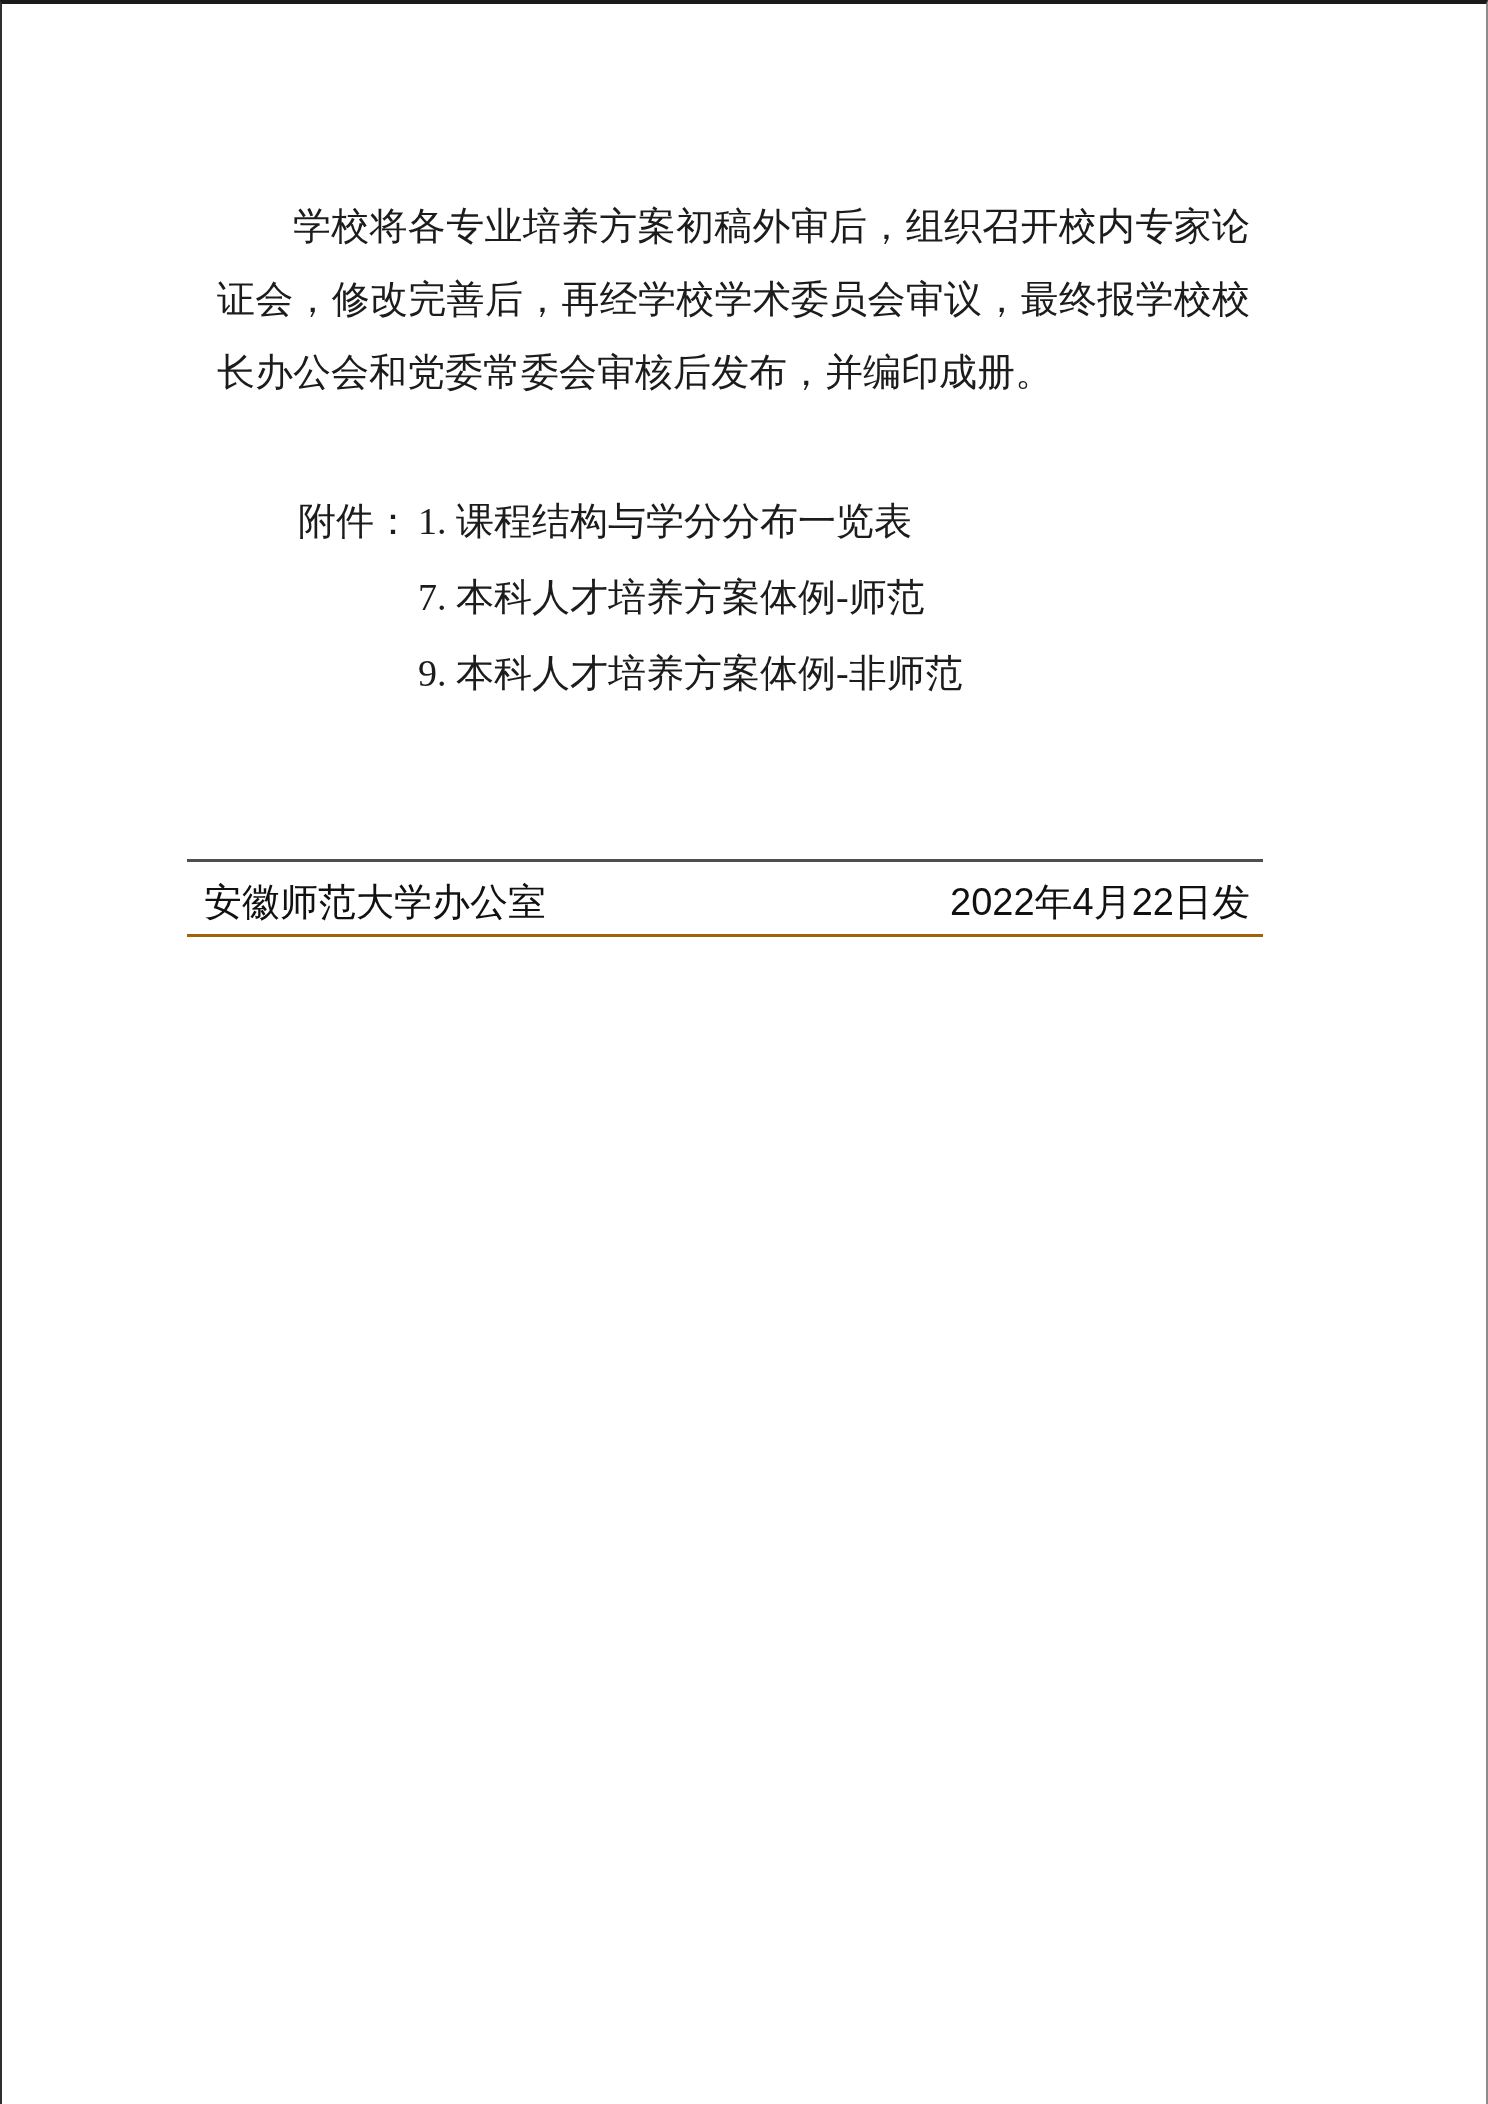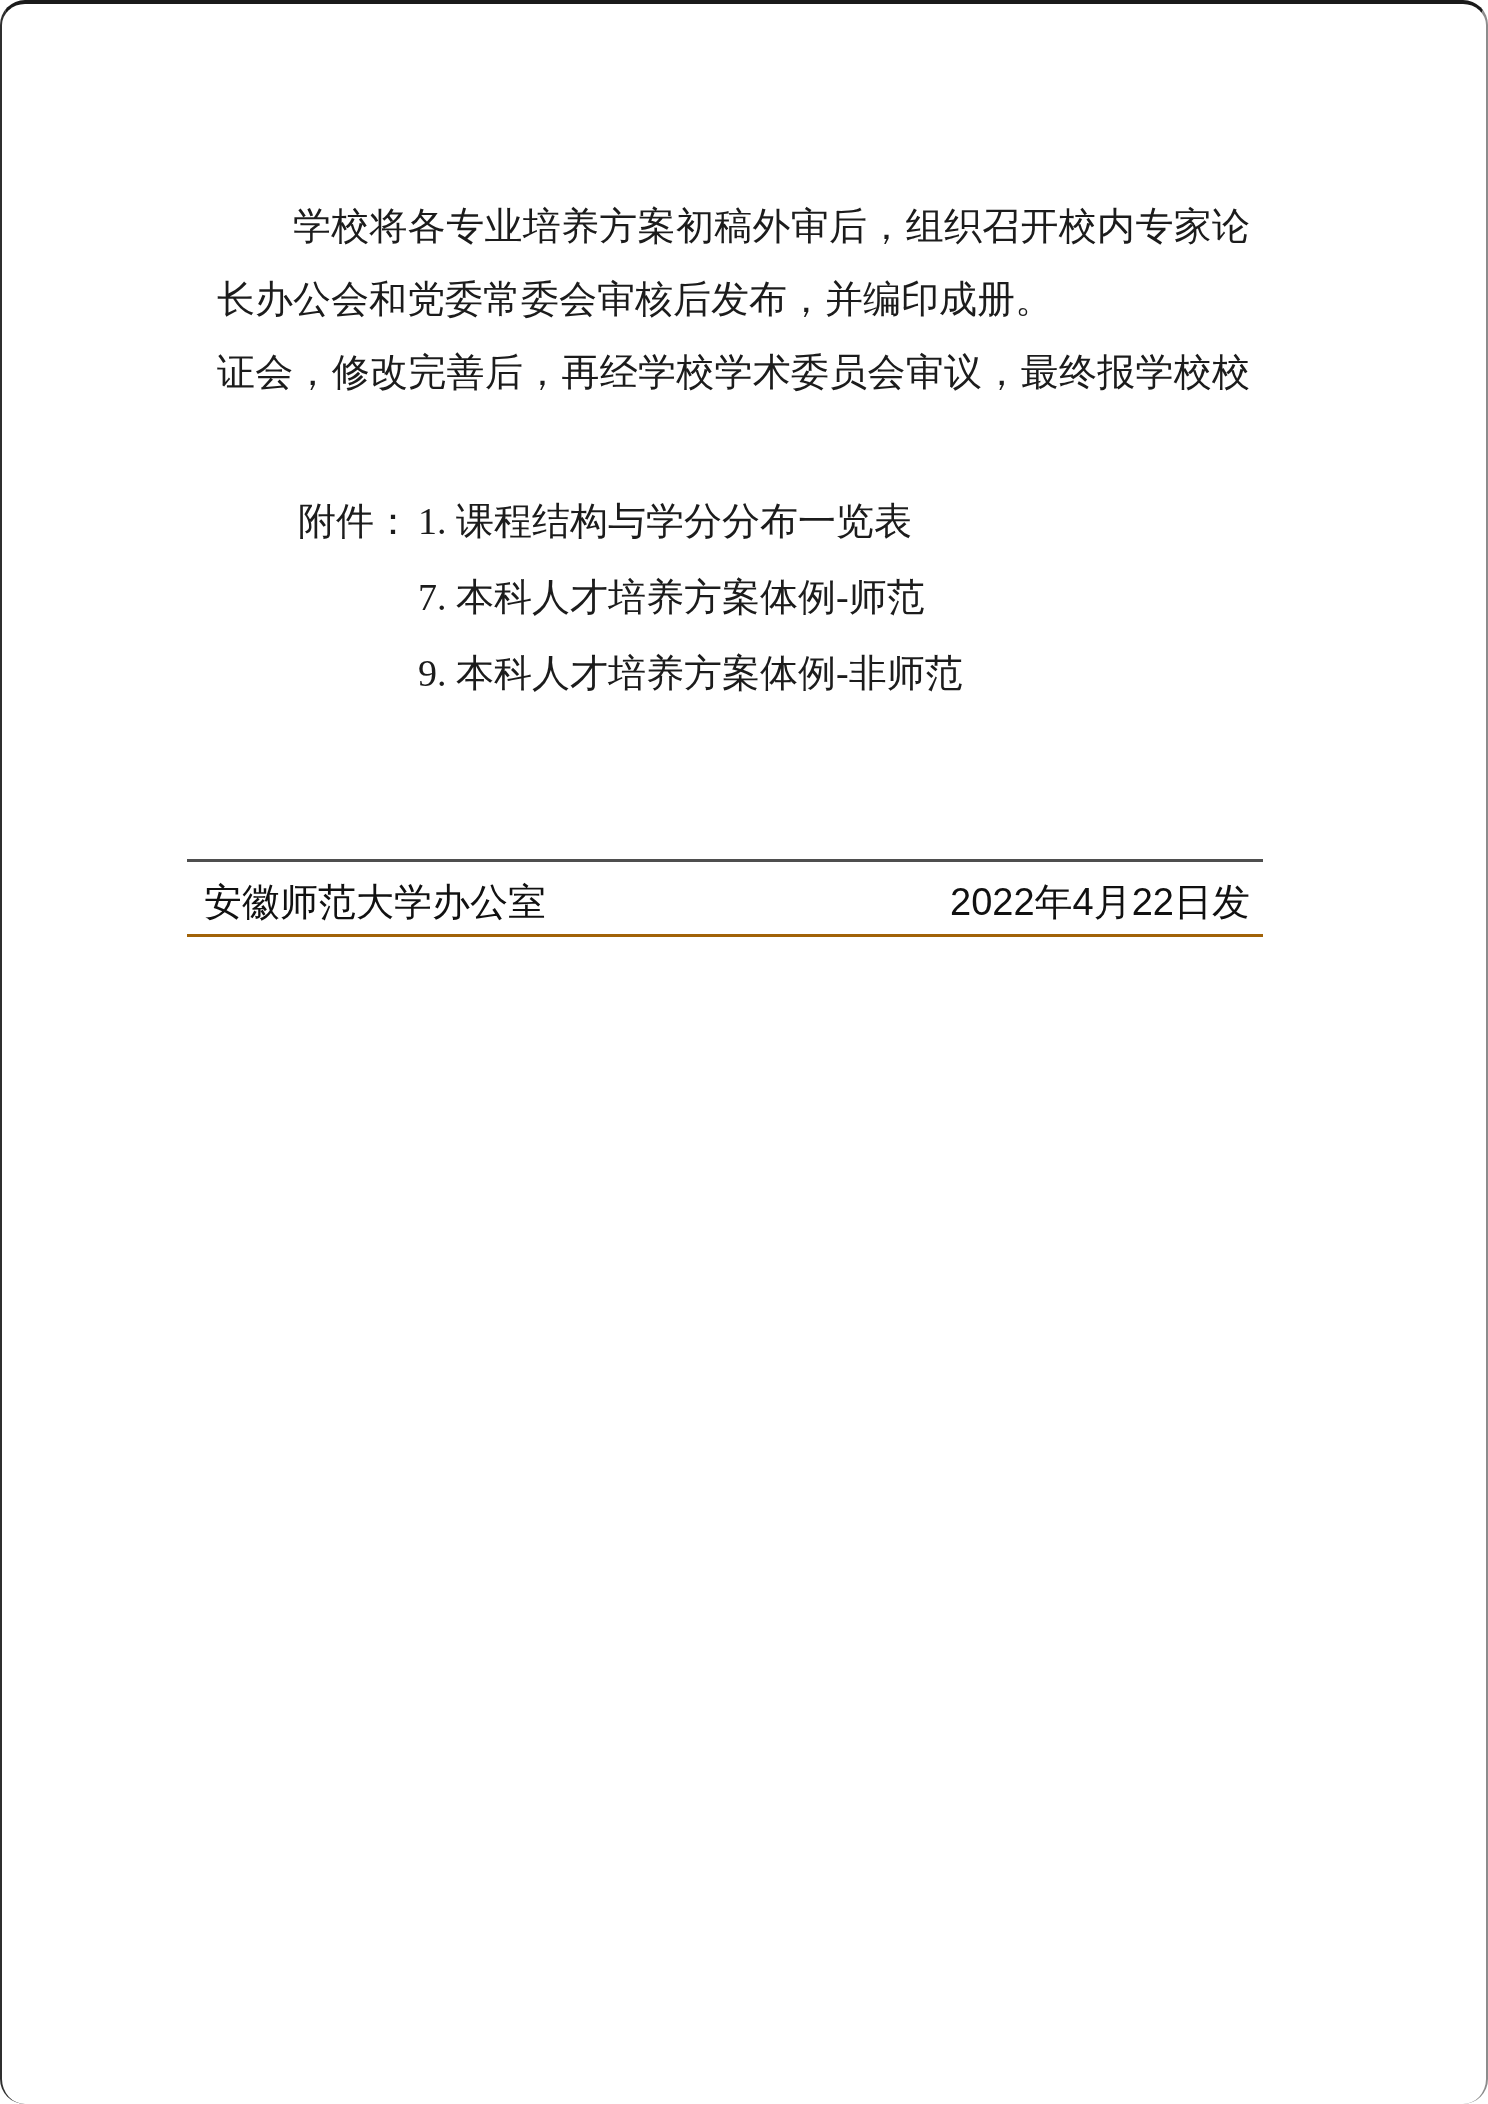--- a/index.html
+++ b/index.html
@@ -9,21 +9,20 @@
     position: relative;
     width: 1488px;
     height: 2104px;
     box-sizing: border-box;
     background: #ffffff;
     border-top: 4px solid #1a1a1a;
     border-left: 2px solid #2f2f2f;
     border-right: 2px solid #8c8c8c;
     overflow: hidden;
     color: #1c1c1c;
-    border-radius: 25px;
   }
 
   
   .body-text {
     padding-top: 186px;
     margin-left: 215px;
     margin-right: 236px;
     font-family: "Liberation Serif", "DejaVu Serif", serif;
     font-size: 38px;
     line-height: 73px;
@@ -65,22 +64,22 @@
     color: #111111;
   }
 </style>
 </head>
 <body>
 
 <div class="page">
 
   <div class="body-text">
     <p class="line just indent">学校将各专业培养方案初稿外审后，组织召开校内专家论</p>
+    <p class="line just">证会，修改完善后，再经学校学术委员会审议，最终报学校校</p>
     <p class="line">长办公会和党委常委会审核后发布，并编印成册。</p>
-    <p class="line just">证会，修改完善后，再经学校学术委员会审议，最终报学校校</p>
   </div>
 
   <div class="attachments">
     <div class="att-row">
       <span class="att-label">附件：</span>
       <span class="att-item">1. 课程结构与学分分布一览表</span>
     </div>
     <div class="att-row">
       <span class="att-label"></span>
       <span class="att-item">7. 本科人才培养方案体例-师范</span>

